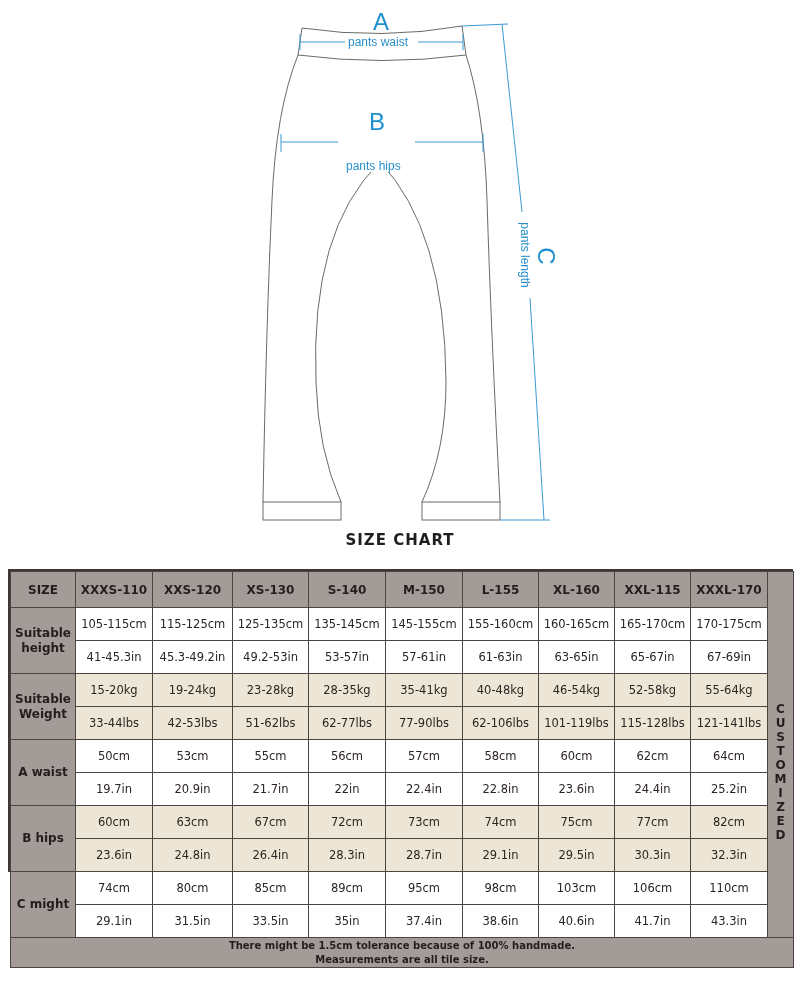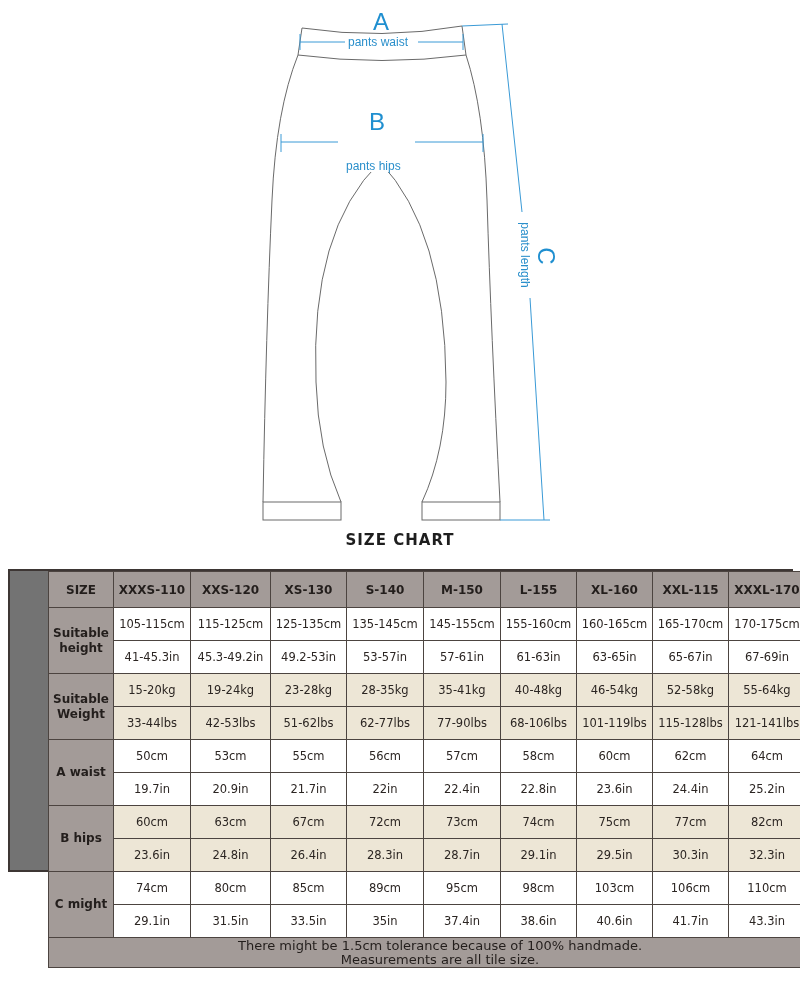--- a/index.html
+++ b/index.html
@@ -6,30 +6,30 @@
     html, body { width: 800px; height: 988px; background: #ffffff; overflow: hidden; }
     body { position: relative; font-family: "DejaVu Sans", sans-serif; }
 
     .diagram { position: absolute; left: 0; top: 0; width: 800px; height: 530px; }
     .diagram svg { position: absolute; left: 0; top: 0; }
     .dim-letter { position: absolute; color: #1f8fd0; font-family: "Liberation Sans", sans-serif; font-size: 24px; line-height: 1; }
     .dim-label { position: absolute; color: #2a8fcb; font-family: "Liberation Sans", sans-serif; font-size: 12px; line-height: 1; background: #fff; padding: 0 3px; white-space: nowrap; }
 
     .title { position: absolute; left: 0; width: 800px; top: 531px; text-align: center; font-family: "DejaVu Sans", sans-serif; font-weight: bold; font-size: 15px; letter-spacing: 1px; color: #1e1e1e; }
 
-    .chart { position: absolute; left: 8px; top: 569px; width: 785px; height: 303px; border: 2px solid #3d3634; background: #737373; padding-left: 38px; }
+    .chart { position: absolute; left: 8px; top: 569px; width: 785px; height: 303px; border: 2px solid #3d3634; background: #ec4899; }
     table.size-table { border-collapse: collapse; width: 100%; height: 100%; table-layout: fixed; }
     .size-table td, .size-table th { border: 1px solid #4c4440; text-align: center; font-family: "DejaVu Sans", sans-serif; font-size: 11.5px; color: #2b2522; padding: 0; }
     .size-table th { background: #a39b98; font-weight: bold; font-size: 12px; color: #231e1c; }
     .size-table td.rowhead { background: #a39b98; font-weight: bold; font-size: 12px; line-height: 15px; color: #231e1c; }
     .size-table tr.white td.val { background: #ffffff; margin-top: 9px; }
     .size-table tr.beige td.val { background: #ede6d6; margin-left: 15px; }
     .size-table td.custom { background: #a39b98; font-weight: bold; font-size: 12px; line-height: 14px; color: #231e1c; width: 26px; }
     .custom-letters span { display: block; }
-    .size-table td.note { background: #a39b98; font-weight: normal; font-size: 13px; line-height: 14px; color: #231e1c; height: 30px; }
+    .size-table td.note { background: #a39b98; font-weight: bold; font-size: 10px; line-height: 14px; color: #231e1c; height: 30px; }
   </style>
 </head>
 <body>
 
 <div class="diagram">
   <svg width="800" height="530" viewBox="0 0 800 530">
 
     <path d="M302 28 Q382 40 462 26" fill="none" stroke="#6a6a6a" stroke-width="1"></path>
     <path d="M298 55 Q382 66 466 55" fill="none" stroke="#6a6a6a" stroke-width="1"></path>
     <line x1="302" y1="28" x2="298" y2="55" stroke="#6a6a6a" stroke-width="1"></line>
@@ -153,21 +153,21 @@
       <td class="val">46-54kg</td>
       <td class="val">52-58kg</td>
       <td class="val">55-64kg</td>
     </tr>
     <tr class="beige" style="height:33px">
       <td class="val">33-44lbs</td>
       <td class="val">42-53lbs</td>
       <td class="val">51-62lbs</td>
       <td class="val">62-77lbs</td>
       <td class="val">77-90lbs</td>
-      <td class="val">68-106lbs</td>
+      <td class="val">62-106lbs</td>
       <td class="val">101-119lbs</td>
       <td class="val">115-128lbs</td>
       <td class="val">121-141lbs</td>
     </tr>
 
     <tr class="white" style="height:33px">
       <td class="rowhead" rowspan="2"><span>A waist</span></td>
       <td class="val">50cm</td>
       <td class="val">53cm</td>
       <td class="val">55cm</td>

